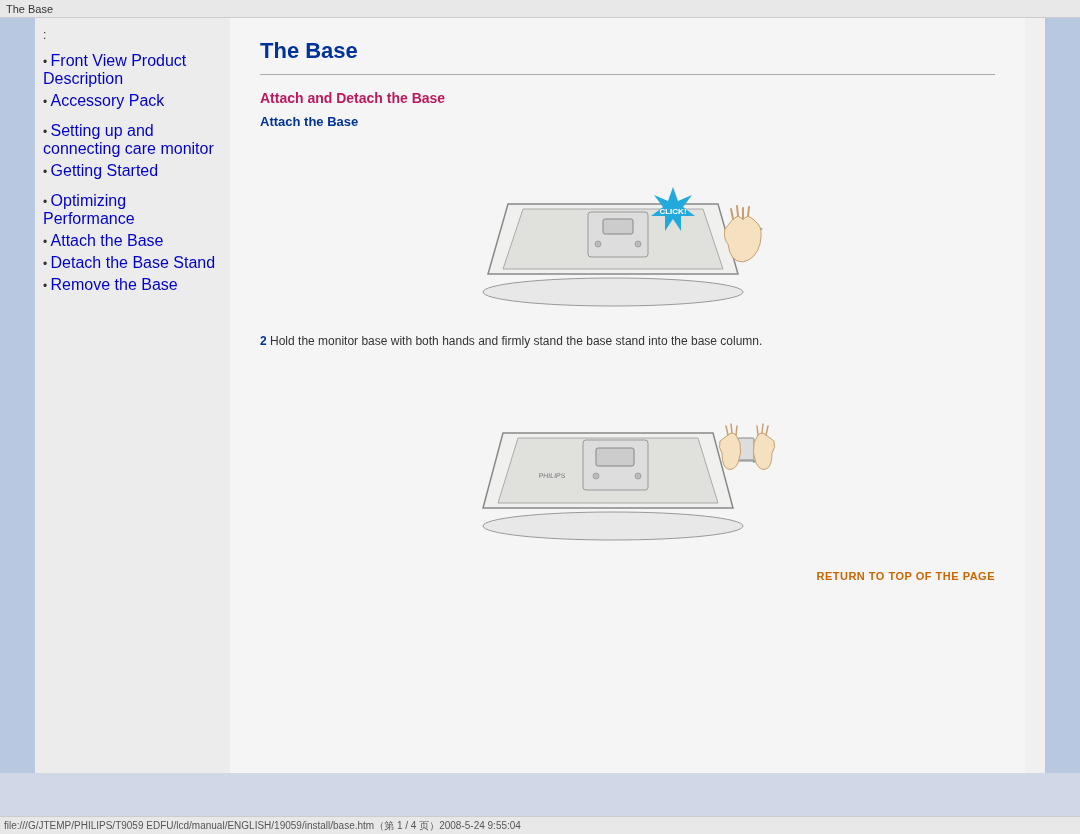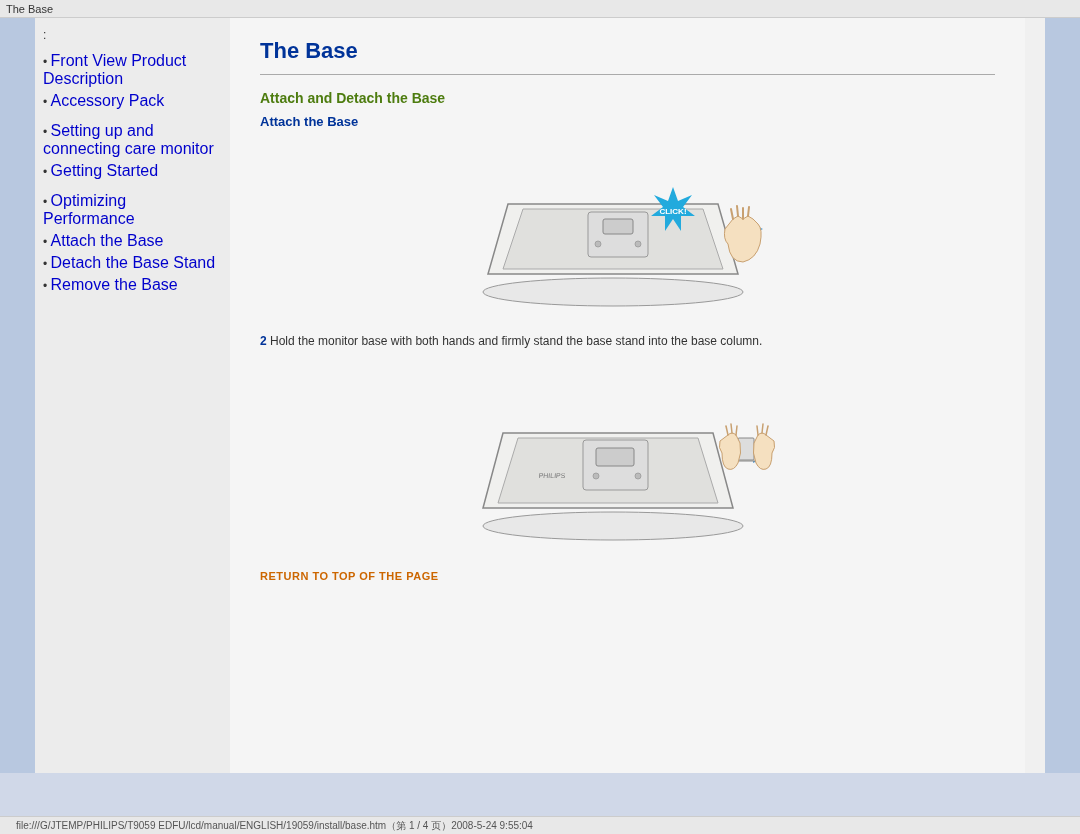--- a/index.html
+++ b/index.html
@@ -109,21 +109,21 @@
     }
 
     #content hr {
       border: none;
       border-top: 1px solid #aaa;
       margin-bottom: 15px;
     }
 
     #content h2 {
       font-size: 14px;
-      color: #4d7c0f;
+      color: #be185d;
       font-weight: bold;
       margin-bottom: 8px;
     }
 
     #content h3 {
       font-size: 13px;
       color: #003399;
       font-weight: bold;
       margin-bottom: 15px;
     }
@@ -140,37 +140,37 @@
     }
 
     .diagram-container {
       display: flex;
       justify-content: center;
       margin: 15px 0 25px 0;
     }
 
     
     .return-top {
-      text-align: left;
+      text-align: right;
       margin-top: 10px;
     }
 
     .return-top a {
       color: #cc6600;
       font-size: 11px;
       font-weight: bold;
       text-decoration: none;
       letter-spacing: 0.5px;
     }
 
     
     #status-bar {
       background: #e8e8e8;
       border-top: 1px solid #ccc;
-      padding: 2px 16px;
+      padding: 2px 4px;
       font-size: 10px;
       color: #555;
       height: 18px;
       display: flex;
       align-items: center;
       margin-top: 43px;
     }
 
     
     .svg-diagram {

